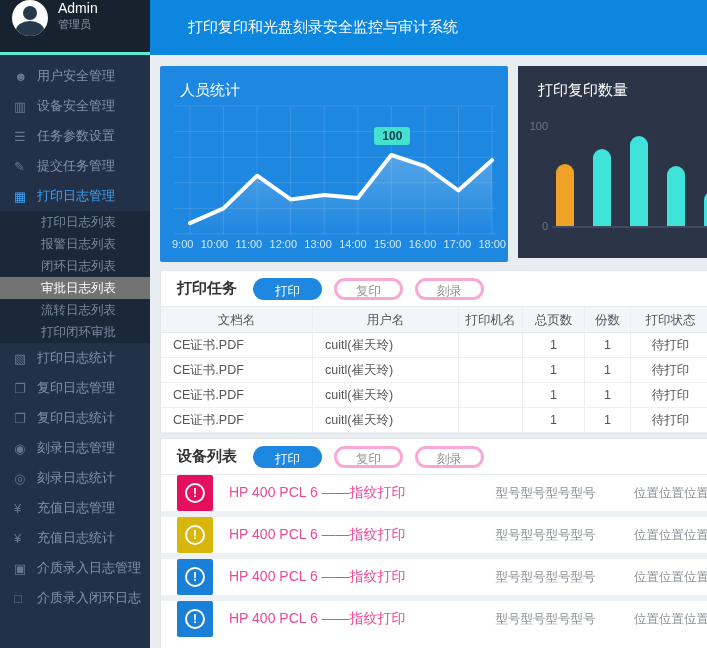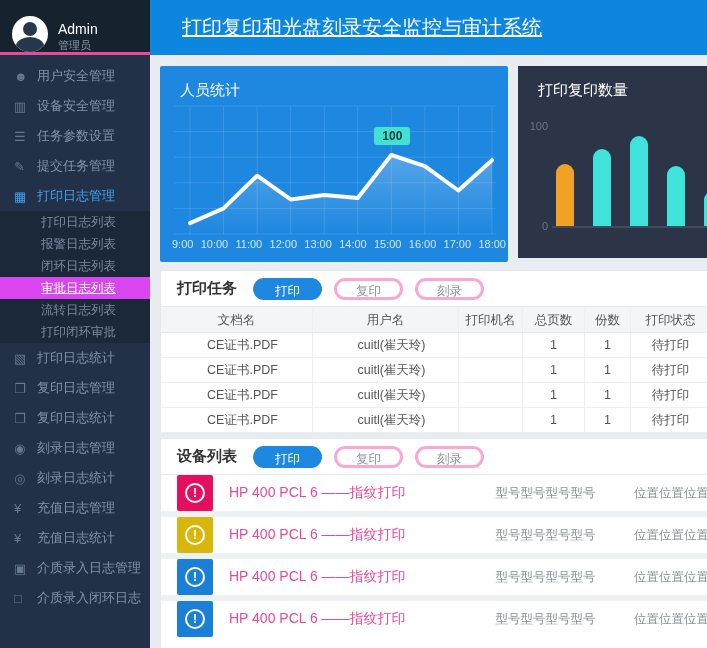--- a/index.html
+++ b/index.html
@@ -2,39 +2,39 @@
 <html><head>
 <meta charset="utf-8">
 <style>
   * { box-sizing: border-box; margin: 0; padding: 0; }
   html,body { width:707px; height:648px; overflow:hidden; }
   body { font-family:"Liberation Sans","DejaVu Sans",sans-serif; }
   .app { position:relative; width:707px; height:648px; background:#e9edf1; overflow:hidden; }
 
   
   .sidebar { position:absolute; left:0; top:0; width:150px; height:648px; background:#223048; z-index:5; }
-  .user-area { height:55px; background:#17222f; border-bottom:3px solid #ec4899; display:flex; align-items:flex-end; padding-left:12px; }
+  .user-area { height:55px; background:#17222f; border-bottom:3px solid #5eead4; display:flex; align-items:flex-start; padding-left:12px; }
   .avatar { width:36px; height:36px; border-radius:50%; background:#fff; position:relative; overflow:hidden; flex:0 0 36px; }
   .avatar::before { content:""; position:absolute; left:11px; top:6px; width:14px; height:14px; border-radius:50%; background:#26384c; }
   .avatar::after { content:""; position:absolute; left:4px; top:21px; width:28px; height:18px; border-radius:50% 50% 0 0; background:#26384c; }
   .user-names { margin-left:10px; }
   .user-name { color:#fff; font-size:14px; line-height:17px; }
   .user-role { color:#8a97a8; font-size:11px; line-height:14px; }
   .menu { padding-top:6px; }
   .menu-item { height:30px; display:flex; align-items:center; padding-left:14px; color:#8493a8; font-size:13px; cursor:pointer; white-space:nowrap; }
   .menu-item .mi-icon { width:23px; font-size:13px; color:#66788e; flex:0 0 23px; }
   .menu-item.active, .menu-item.active .mi-icon { color:#41a0f0; }
   .submenu { background:#1b2839; }
   .submenu-item { height:22px; line-height:22px; padding-left:41px; color:#7b8aa0; font-size:12.5px; cursor:pointer; white-space:nowrap; }
-  .submenu-item.selected { background:#d946ef; color:#fff;text-decoration:underline; }
+  .submenu-item.selected { background:#737373; color:#fff; }
 
   
   .top-header { position:absolute; left:150px; top:0; width:557px; height:55px; background:#0d86e0; display:flex; align-items:center; padding-left:18px; }
   .logo { color:#fff; font-size:23px; font-weight:bold; font-style:italic; letter-spacing:1px; }
-  .sys-title { color:#fff; font-size:20px; margin-left:14px;text-decoration:underline; }
+  .sys-title { color:#fff; font-size:15px; margin-left:20px; }
 
   
   .main { position:absolute; left:150px; top:55px; width:557px; height:593px; overflow:hidden; }
 
   
   .line-panel { position:absolute; left:10px; top:11px; width:348px; height:196px; background:#1e87e0; border-radius:2px; overflow:hidden;text-decoration:underline; }
   .chart-title { position:absolute; top:15px; left:20px; color:#fff; font-size:15px; z-index:2; }
   .line-svg { position:absolute; left:0; top:0; }
   .x-labels { position:absolute; left:12px; right:2px; top:172px; display:flex; justify-content:space-between; color:#cfe8fd; font-size:11px;text-align:center; }
   .tooltip { position:absolute; background:#45e1cf; color:#123c4a; font-size:12px; font-weight:bold; padding:2px 8px; border-radius:3px; z-index:2; }
@@ -49,21 +49,21 @@
   .panel { position:absolute; left:10px; width:660px; background:#fff; border:1px solid #e4e8ec; }
   .panel-head { display:flex; align-items:center; height:36px; padding-left:16px; border-bottom:1px solid #e8ecef; }
   .panel-title { font-size:15px; color:#333; font-weight:bold; margin-right:16px; }
   .pill { height:22px; line-height:20px; padding:0 19px; border-radius:12px; font-size:12.5px; margin-right:12px; border:3px solid #f9a8d4; color:#8a9096; background:#fff; cursor:pointer; }
   .pill.active { background:#1e87e0; border-color:#1e87e0; color:#fff; }
 
   
   .t-head { display:flex; background:#f3f5f7; border-bottom:1px solid #e7ebee; height:26px; line-height:26px; font-size:12.5px; color:#555; }
   .t-row  { display:flex; height:25px; line-height:24px; font-size:12.5px; color:#555; border-bottom:1px solid #edf0f3; background:#fff; }
   .t-cell { border-right:1px solid #edf0f3; text-align:center; overflow:hidden; white-space:nowrap; flex:0 0 auto; }
-  .t-cell.left { text-align:center; padding-left:12px; }
+  .t-cell.left { text-align:left; padding-left:12px; }
 
   
   .dev-row { display:flex; align-items:center; height:36px; background:#fff; }
   .dev-sep { height:6px; background:#eef1f4; }
   .dev-icon { width:36px; height:36px; border-radius:2px; margin-left:16px; position:relative; flex:0 0 36px; }
   .dev-icon .bang { position:absolute; left:8px; top:8px; width:20px; height:20px; border:2px solid #fff; border-radius:50%; color:#fff; font-size:12px; font-weight:bold; text-align:center; line-height:16px; }
   .dev-name { width:234px; margin-left:16px; font-size:14px; color:#ec4899; white-space:nowrap; overflow:hidden; }
   .dev-model { width:165px; text-align:center; font-size:12.5px; color:#8a9096; white-space:nowrap; }
   .dev-loc { flex:1; font-size:12.5px; color:#8a9096; white-space:nowrap; overflow:hidden; padding-left:6px; }
 </style>

